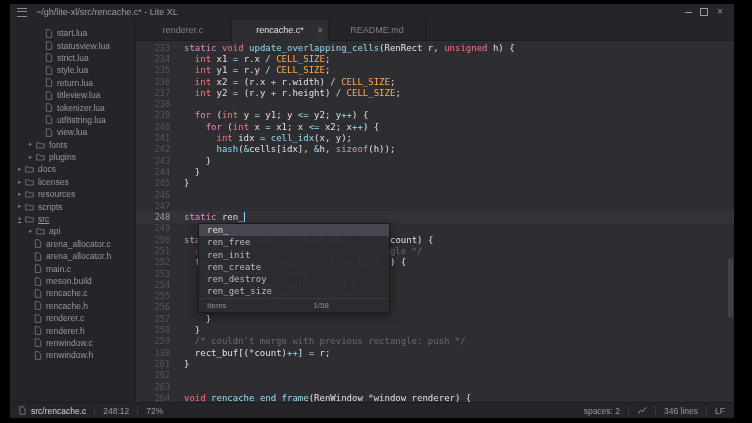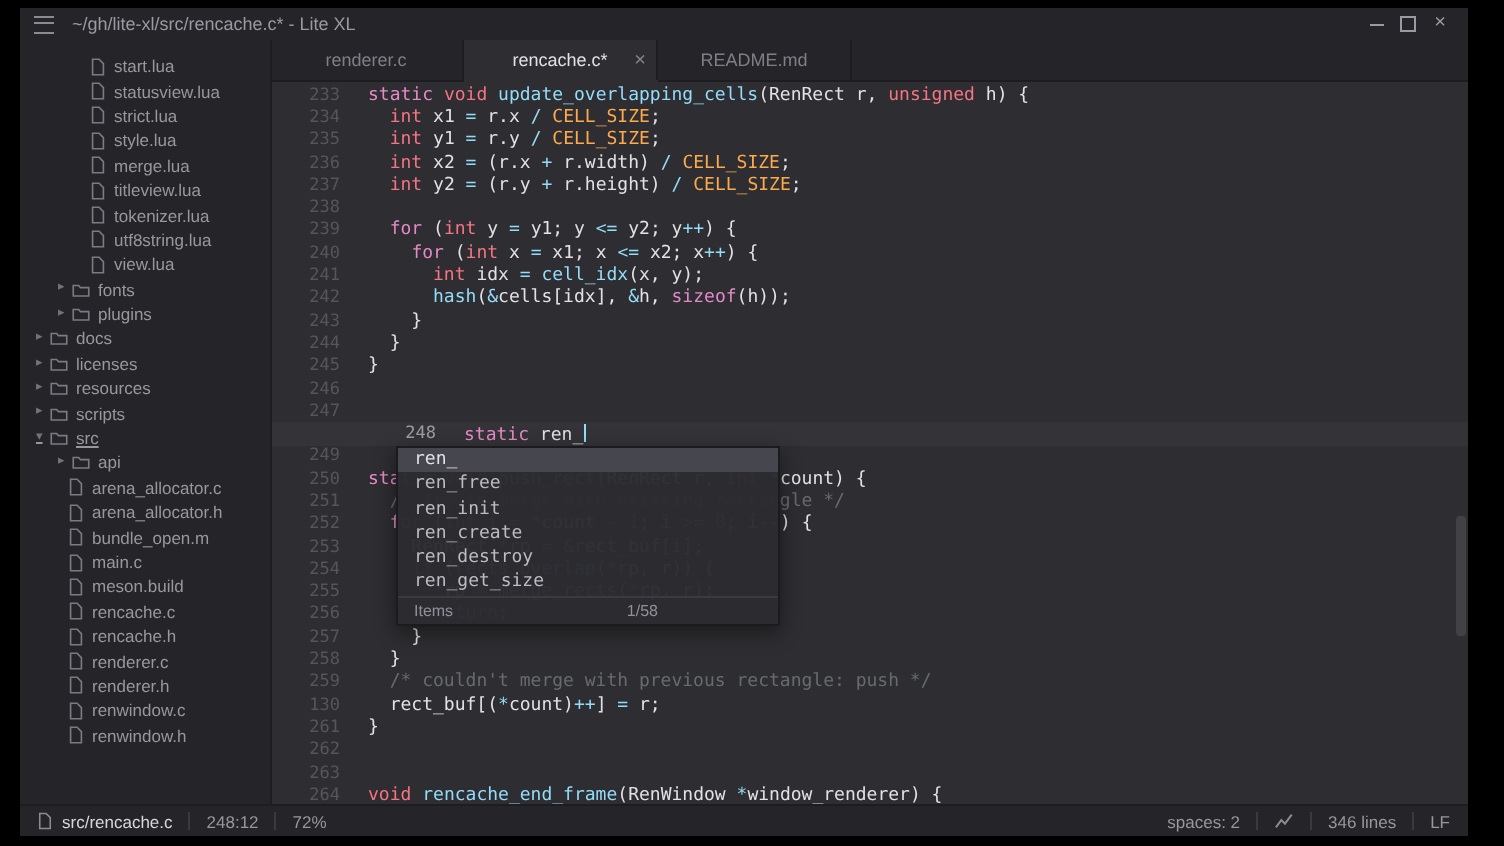--- a/index.html
+++ b/index.html
@@ -36,21 +36,21 @@
   .ticon svg,.sbicon svg{fill:none;stroke:currentColor;stroke-width:0.9;}
   .toolbar{position:absolute;left:7px;bottom:4px;display:flex;gap:8px;color:#83838c;}
   .tbicon{display:inline-flex;}
   .tbicon svg{width:11px;height:11px;fill:none;stroke:currentColor;stroke-width:1;}
 
   
   .editor{position:absolute;left:126px;top:37px;right:0;bottom:15px;background:var(--bg);overflow:hidden;
           font-family:"DejaVu Sans Mono",monospace;font-size:9px;}
   .rows{position:absolute;top:-10.3px;left:0;right:0;}
   .row{height:11.3px;display:flex;align-items:center;}
-  .row.cur{background:var(--linehl);padding-left:48px;}
+  .row.cur{background:var(--linehl);}
   .gut{flex:0 0 34px;text-align:right;padding-right:8px;color:var(--linenum);font-size:8.5px;}
   .row.cur .gut{color:var(--linenum2);}
   .code{white-space:pre;padding-left:6px;}
   .tk-kw{color:var(--kw);} .tk-kw2{color:var(--kw2);} .tk-fn{color:var(--fn);}
   .tk-op{color:var(--op);} .tk-num{color:var(--num);} .tk-cm{color:var(--cm);} .tk-tx{color:var(--tx);}
   .caret{display:inline-block;width:1px;height:9.5px;background:var(--caret);vertical-align:-1.5px;}
   .scroll-thumb{position:absolute;right:1px;width:5px;top:217px;height:60px;background:var(--scroll);border-radius:2px;}
 
   
   .popup{position:absolute;left:62px;top:182px;width:190px;background:rgba(43,43,49,0.97);
@@ -138,21 +138,21 @@
             </svg>
           </span>
           <span class="tlabel">style.lua</span>
         </div>
         <div class="tree-row" style="padding-left: 35px;">
           <span class="ticon">
             <svg width="8" height="9" viewBox="0 0 8 10">
               <path d="M1 .7h3.6L7 3.1v6.2H1z"></path>
             </svg>
           </span>
-          <span class="tlabel">merge.lua</span>
+          <span class="tlabel">return.lua</span>
         </div>
         <div class="tree-row" style="padding-left: 35px;">
           <span class="ticon">
             <svg width="8" height="9" viewBox="0 0 8 10">
               <path d="M1 .7h3.6L7 3.1v6.2H1z"></path>
             </svg>
           </span>
           <span class="tlabel">titleview.lua</span>
         </div>
         <div class="tree-row" style="padding-left: 35px;">
@@ -259,28 +259,20 @@
           </span>
           <span class="tlabel">arena_allocator.c</span>
         </div>
         <div class="tree-row" style="padding-left: 24px;">
           <span class="ticon">
             <svg width="8" height="9" viewBox="0 0 8 10">
               <path d="M1 .7h3.6L7 3.1v6.2H1z"></path>
             </svg>
           </span>
           <span class="tlabel">arena_allocator.h</span>
-        </div>
-        <div class="tree-row" style="padding-left: 24px;">
-          <span class="ticon">
-            <svg width="8" height="9" viewBox="0 0 8 10">
-              <path d="M1 .7h3.6L7 3.1v6.2H1z"></path>
-            </svg>
-          </span>
-          <span class="tlabel">bundle_open.m</span>
         </div>
         <div class="tree-row" style="padding-left: 24px;">
           <span class="ticon">
             <svg width="8" height="9" viewBox="0 0 8 10">
               <path d="M1 .7h3.6L7 3.1v6.2H1z"></path>
             </svg>
           </span>
           <span class="tlabel">main.c</span>
         </div>
         <div class="tree-row" style="padding-left: 24px;">

